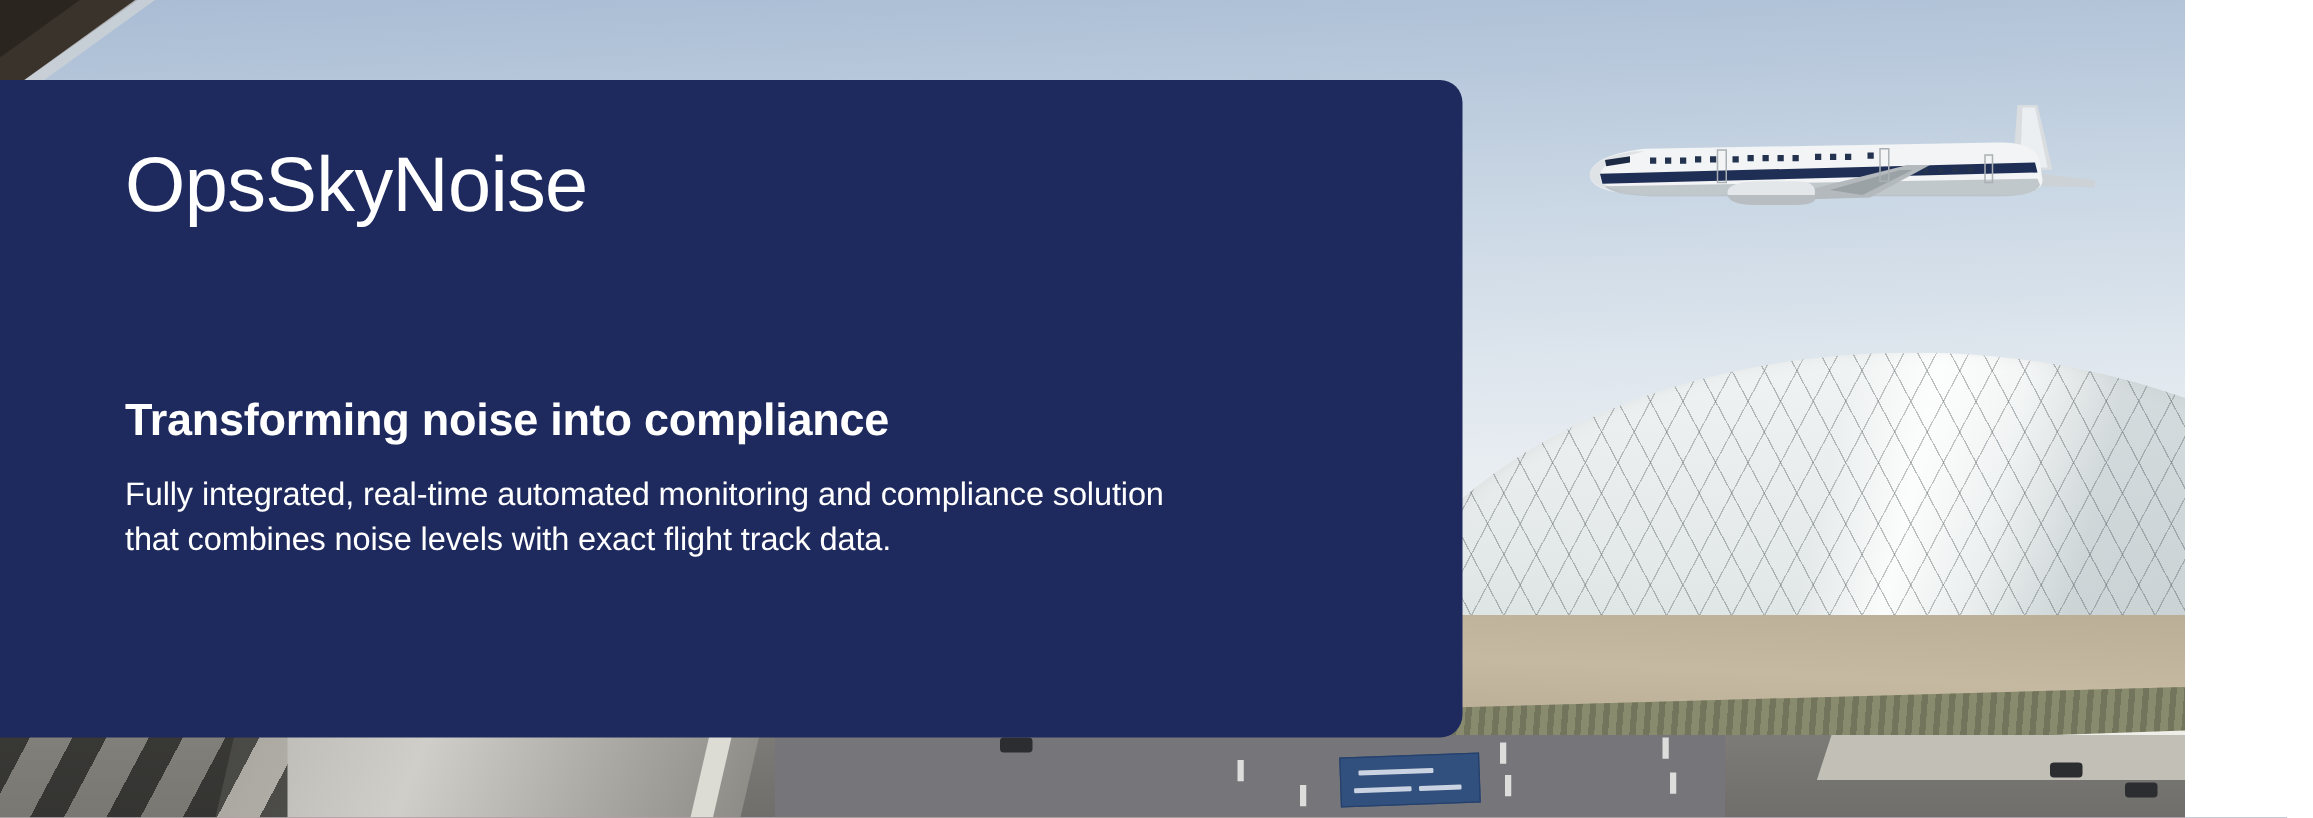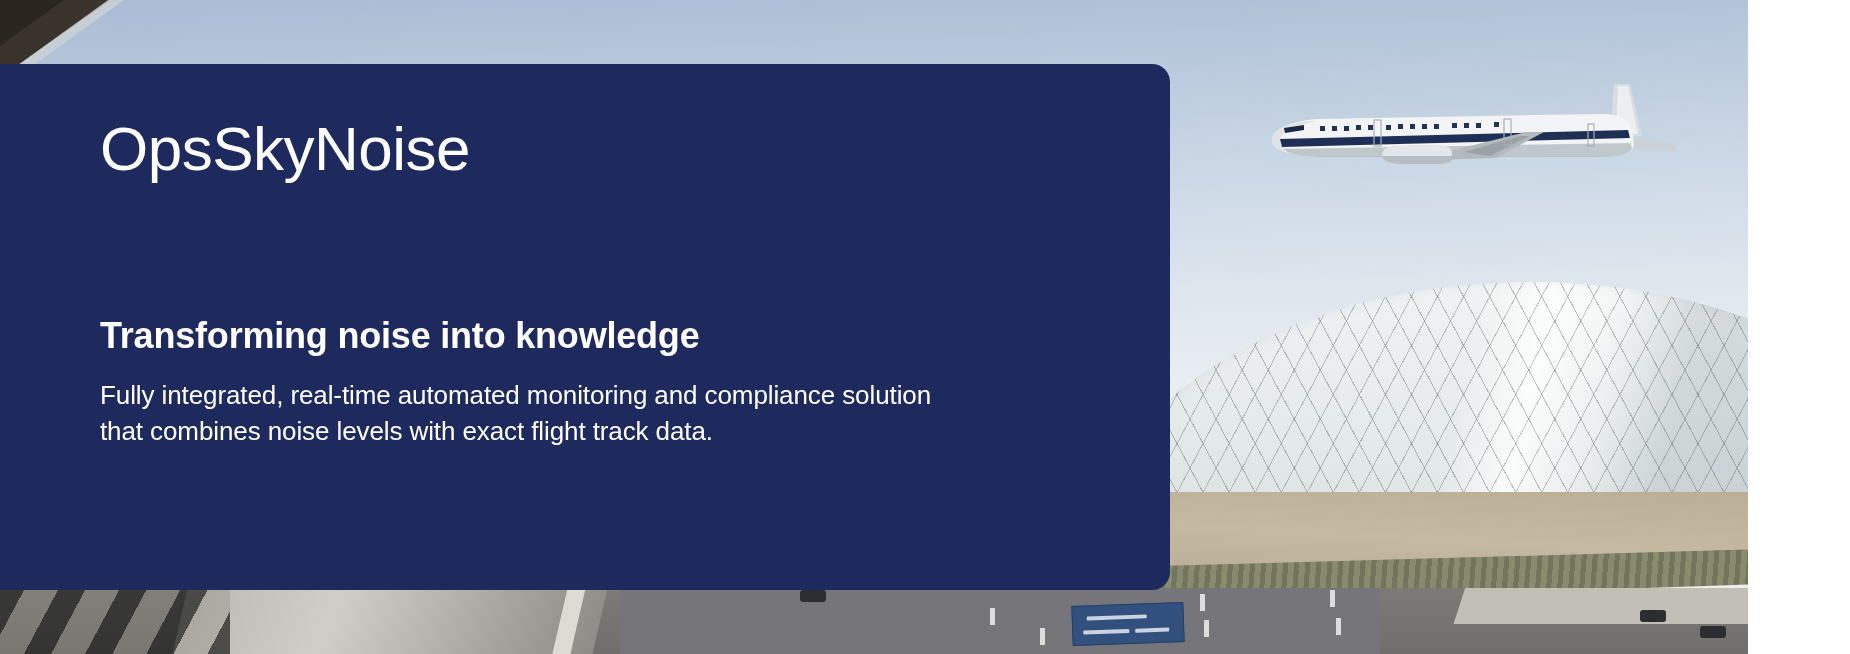--- a/index.html
+++ b/index.html
@@ -278,17 +278,17 @@
 
     <div class="road-sign">
       <span class="sgl" style="left:14px; top:10px; width:60px;"></span>
       <span class="sgl" style="left:10px; top:24px; width:46px;"></span>
       <span class="sgl" style="left:62px; top:24px; width:34px;"></span>
     </div>
   </div>
 
   <div class="card">
     <h1 class="card-title">OpsSkyNoise</h1>
-    <h2 class="card-sub">Transforming noise into knowledge</h2>
+    <h2 class="card-sub">Transforming noise into compliance</h2>
     <p class="card-body">Fully integrated, real-time automated monitoring and compliance solution that combines noise levels with exact flight track data.</p>
   </div>
 
 </div>
 
 </body></html>

